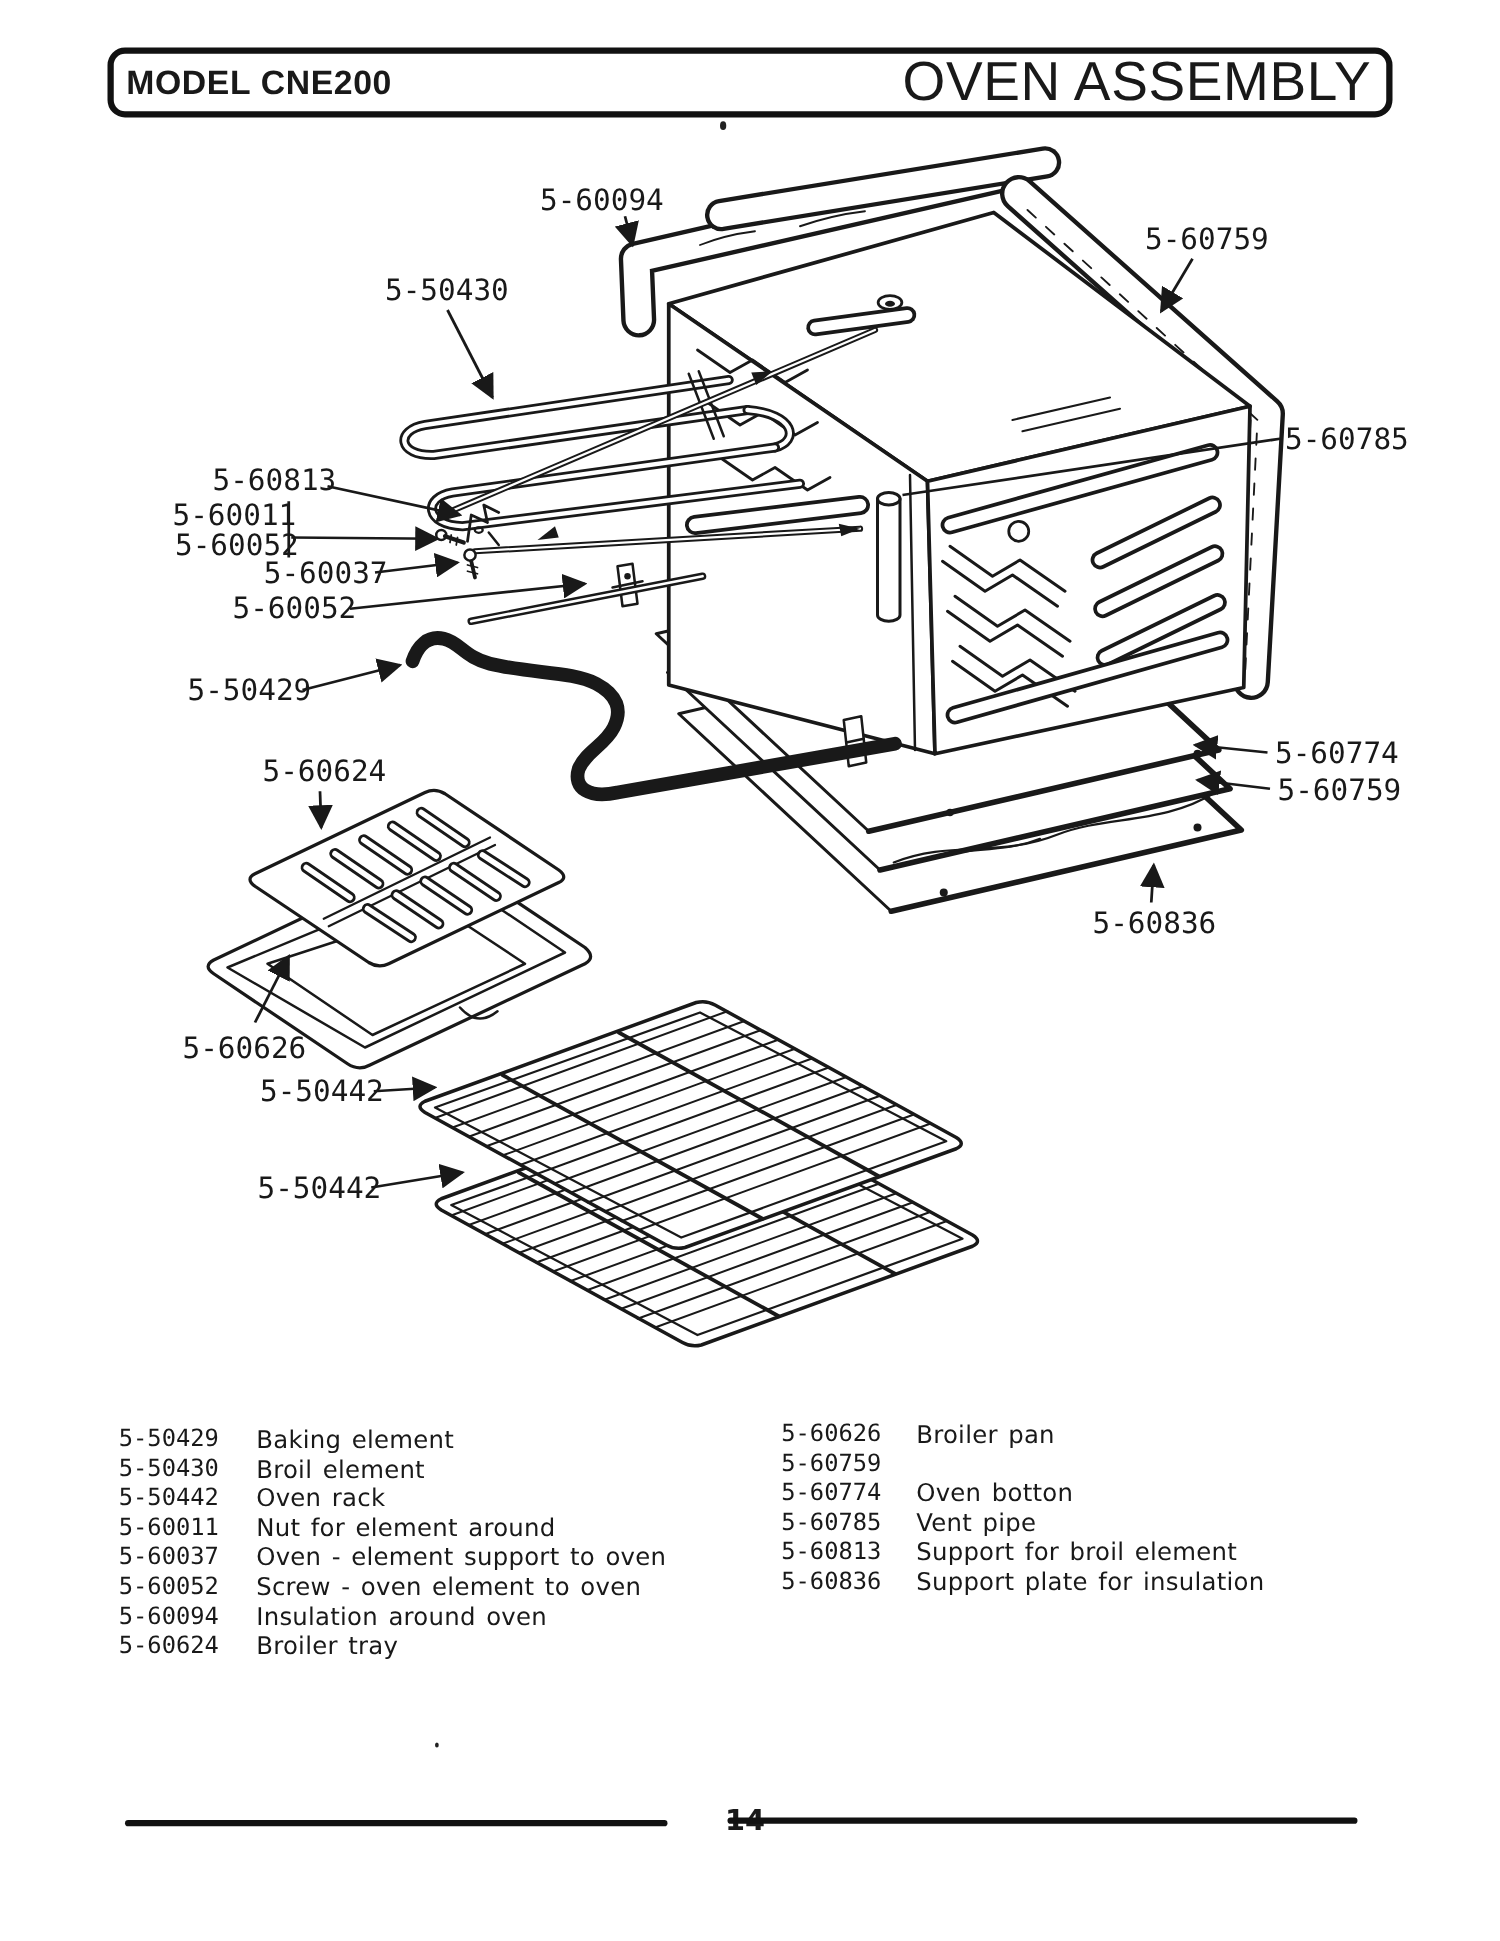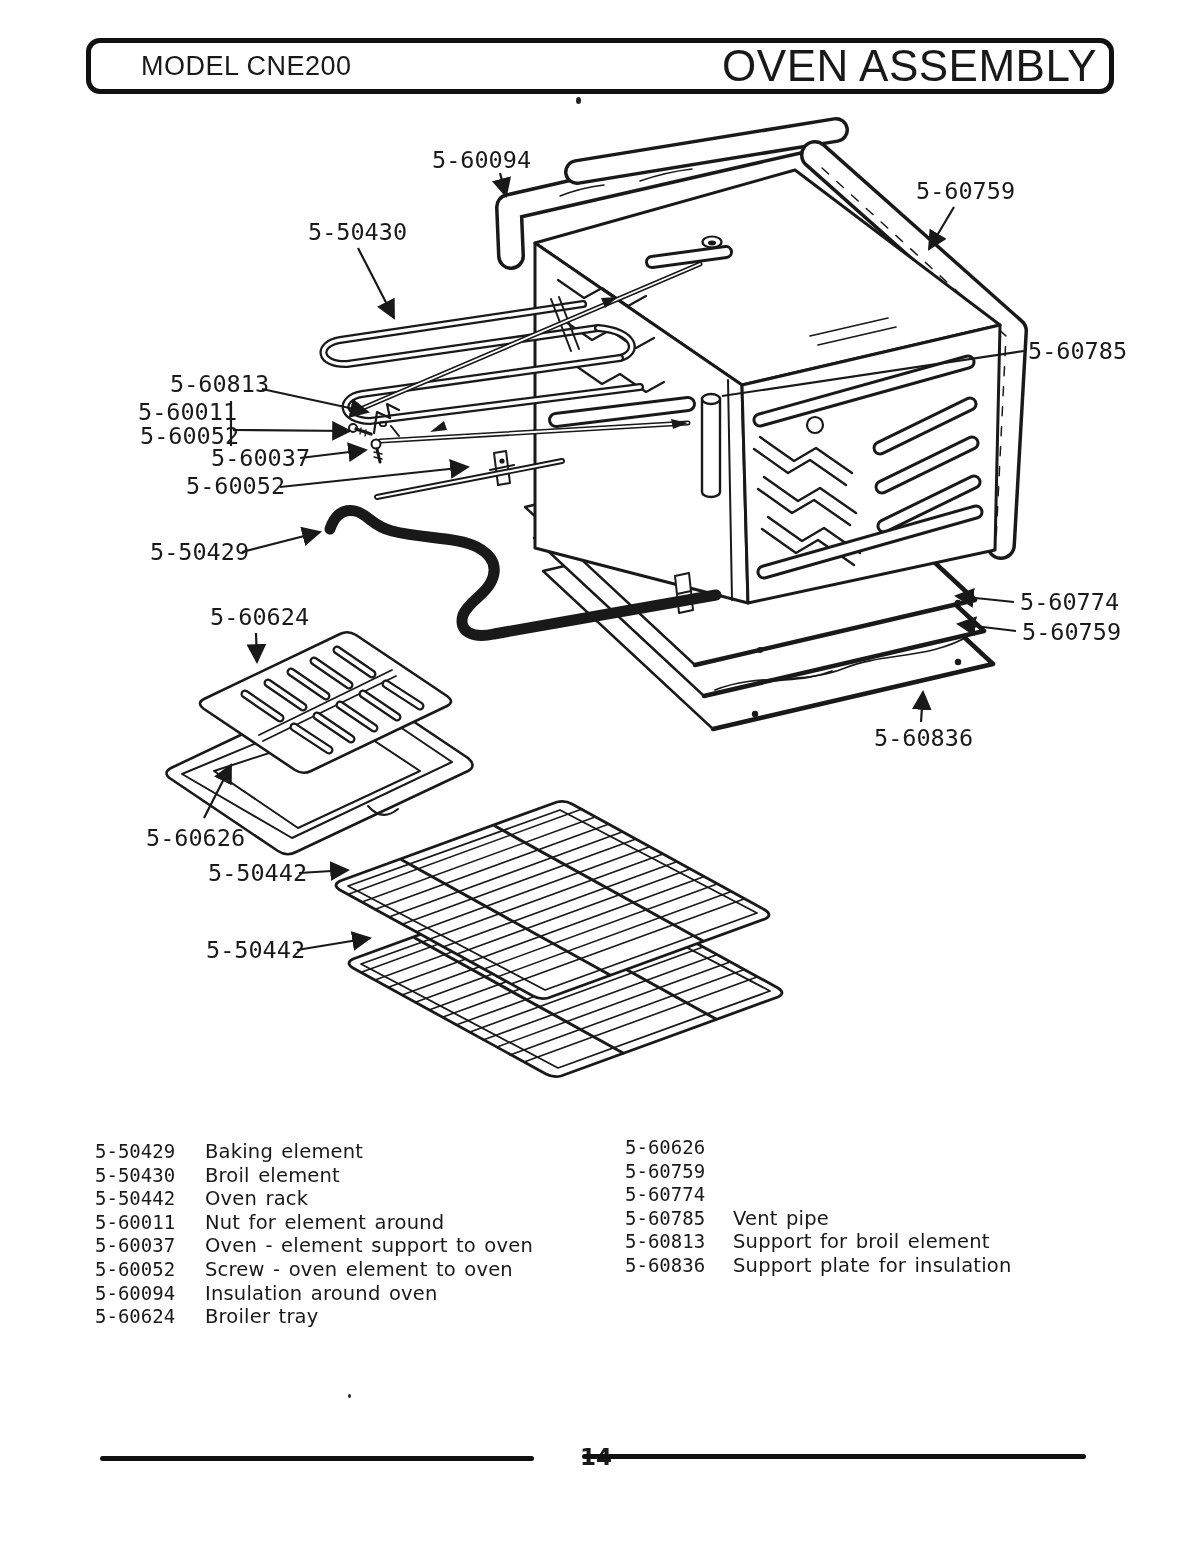--- a/index.html
+++ b/index.html
@@ -4,22 +4,22 @@
 <style>
   * { margin:0; padding:0; box-sizing:border-box; }
   body { background:#888; font-family:"DejaVu Sans",sans-serif; }
   .page { position:relative; width:1200px; height:1553px; background:#ffffff; margin:0 auto;
           color:#191919; overflow:hidden; }
 
   
   .header-box { position:absolute; left:86px; top:38px; width:1028px; height:56px;
     border:5px solid #111; border-radius:14px; display:flex; align-items:center;
     justify-content:space-between; padding:0 12px 0 10px; background:#fff; }
-  .model-label { font-family:"Liberation Sans",sans-serif; font-weight:normal; font-size:27px;
-    letter-spacing:.5px; white-space:nowrap;margin-left:40px; }
+  .model-label { font-family:"Liberation Sans",sans-serif; font-weight:bold; font-size:27px;
+    letter-spacing:.5px; white-space:nowrap; }
   .assembly-title { font-family:"Liberation Sans",sans-serif; font-weight:400; font-size:44px;
     letter-spacing:.5px; white-space:nowrap; }
 
   .speck { position:absolute; background:#222; border-radius:50%; }
   .s1 { left:576px; top:97px; width:5px; height:7px; }
   .s2 { left:348px; top:1394px; width:3px; height:4px; }
 
   
   svg.diagram { position:absolute; left:0; top:0; width:1200px; height:1553px; }
   .o  { stroke:#191919; fill:none; stroke-linecap:round; stroke-linejoin:round; }
@@ -294,26 +294,28 @@
       </div>
     <div class="row">
         <span class="num">5-60624</span>
         <span class="desc">Broiler tray</span>
       </div>
   </div>
 
   <div class="plist plist-right">
     <div class="row">
         <span class="num">5-60626</span>
+        <span class="desc">Broiler pan</span>
       </div>
     <div class="row">
         <span class="num">5-60759</span>
       </div>
     <div class="row">
         <span class="num">5-60774</span>
+        <span class="desc">Oven botton</span>
       </div>
     <div class="row">
         <span class="num">5-60785</span>
         <span class="desc">Vent pipe</span>
       </div>
     <div class="row">
         <span class="num">5-60813</span>
         <span class="desc">Support for broil element</span>
       </div>
     <div class="row">

